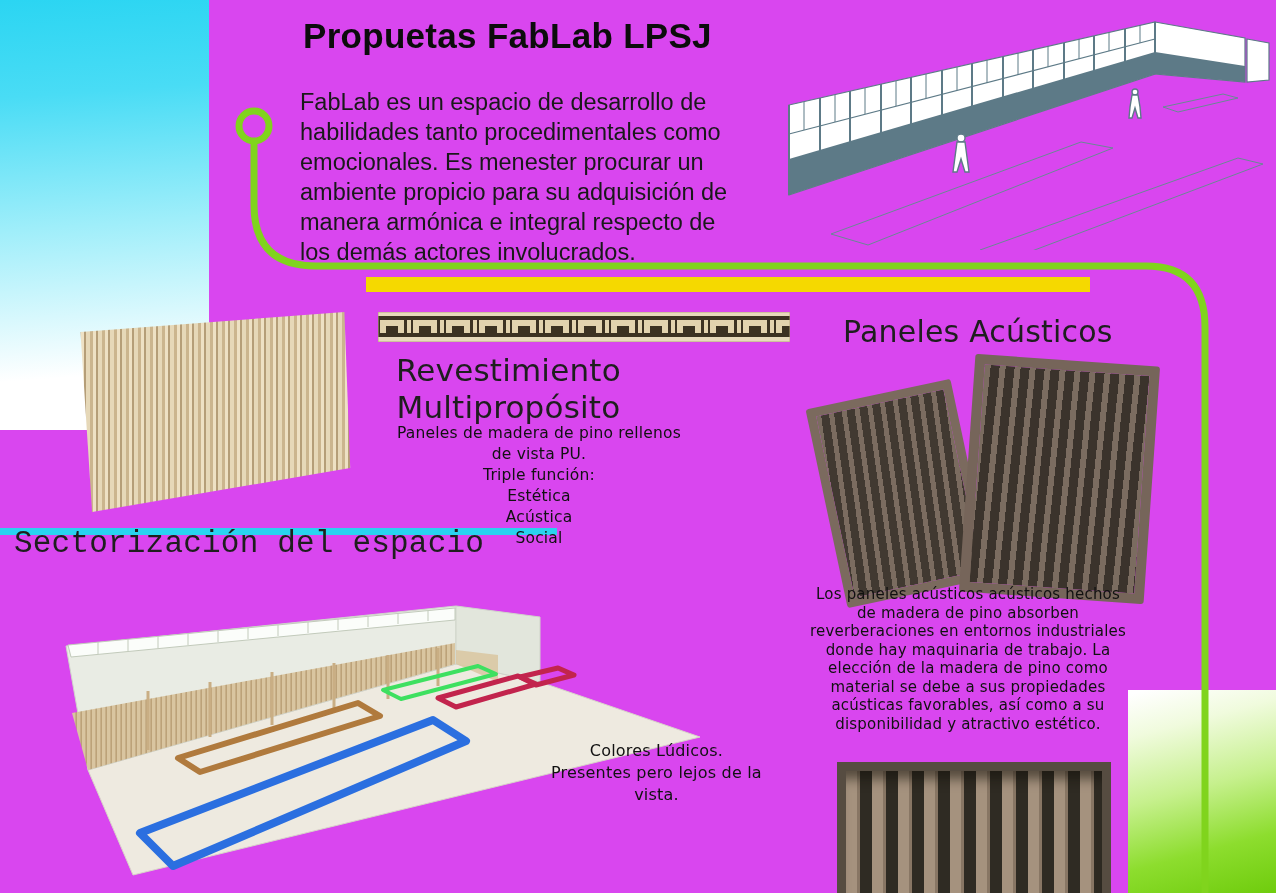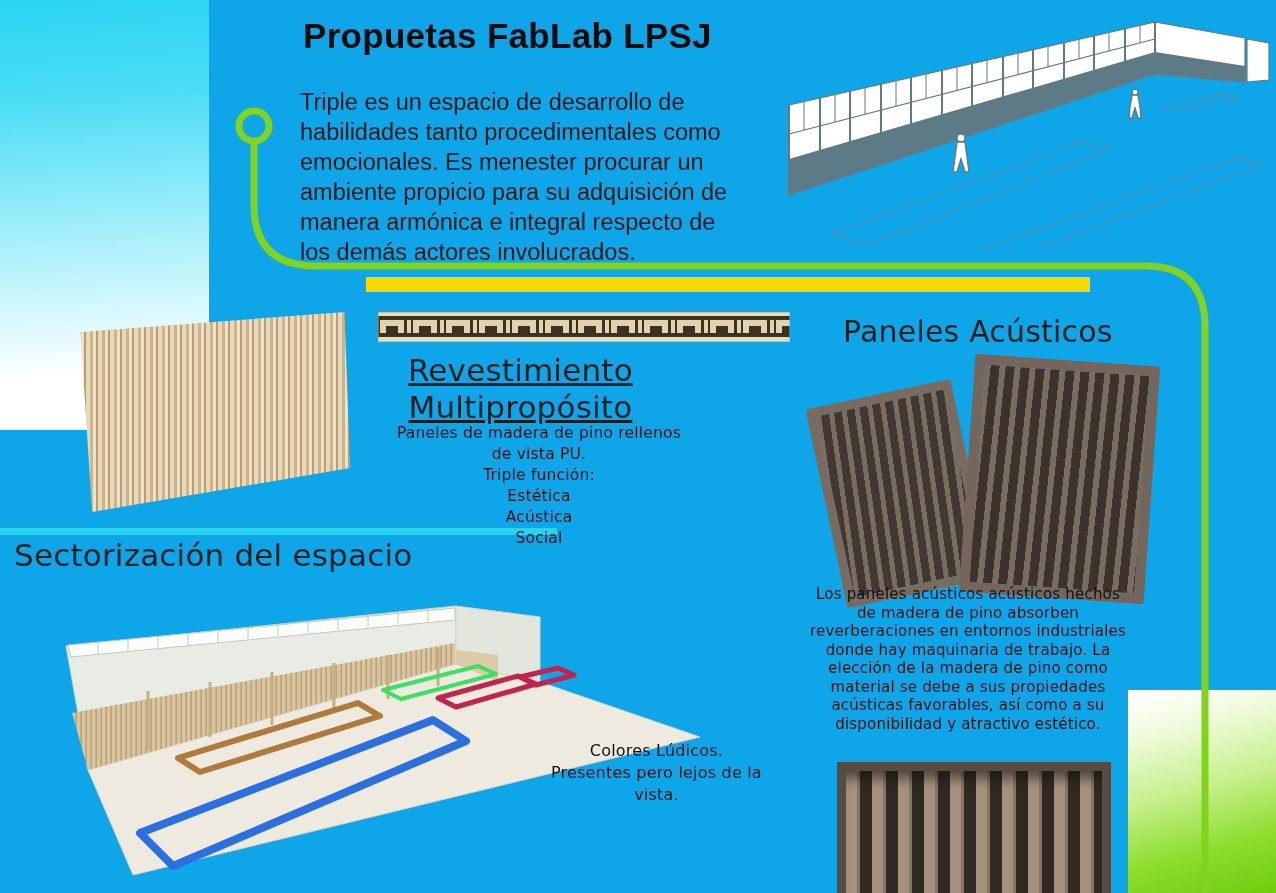--- a/index.html
+++ b/index.html
@@ -1,16 +1,16 @@
 <!DOCTYPE html>
 <html><head>
 <meta charset="utf-8">
 <style>
   html,body{margin:0;padding:0;background:#888;}
-  #canvas{position:relative;width:1276px;height:893px;background:#0ea5e9;overflow:hidden;
+  #canvas{position:relative;width:1276px;height:893px;background:#d946ef;overflow:hidden;
           font-family:"Liberation Sans",sans-serif;color:#111;}
   .abs{position:absolute;}
   .geo{font-family:"DejaVu Sans",sans-serif;font-weight:400;letter-spacing:0.2px;text-align:center;}
   .pre{white-space:pre-line;}
 
   .cyan-corner{left:0;top:0;width:209px;height:430px;
     background:linear-gradient(176deg,#2bd5f2 0%,#49dcf5 22%,#9feefa 52%,#ffffff 86%);}
   .green-corner{left:1128px;top:690px;width:148px;height:203px;
     background:linear-gradient(165deg,#ffffff 2%,#f0fbdd 20%,#c6f08d 48%,#8ddd2e 75%,#6fcc0d 100%);}
   .yellow-bar{left:366px;top:277px;width:724px;height:15px;background:#f5d900;}
@@ -21,32 +21,32 @@
   .intro{left:300px;top:87px;font-size:23.5px;line-height:30px;color:#191919;}
 
   .building{left:783px;top:12px;width:488px;height:238px;}
 
   .slat-panel{left:66px;top:312px;width:290px;height:200px;
     background:repeating-linear-gradient(90deg,#cbb58e 0 3px,#eee1c4 3px 6px,#b59e78 6px 8px,#e6d8b8 8px 12px);
     clip-path:polygon(5% 10%,96% 0%,98% 78%,9% 100%);
     filter:drop-shadow(3px 5px 5px rgba(120,110,90,.35));}
   .greek{left:378px;top:312px;width:412px;height:30px;}
 
-  .rev-heading{left:408px;top:352px;font-size:31px;line-height:37px;color:#1e1e1e;text-decoration:underline;}
+  .rev-heading{left:396px;top:352px;font-size:31px;line-height:37px;color:#1e1e1e;}
   .rev-body{left:397px;top:423px;font-size:15.5px;line-height:21px;}
 
   .pan-heading{left:843px;top:314px;font-size:30px;color:#1e1e1e;}
   .acoustic{left:815px;top:352px;width:350px;height:245px;}
   .panel-a{left:10px;top:40px;width:130px;height:185px;transform:rotate(-12deg);border:9px solid #7b6a5e;border-radius:3px;
     background:repeating-linear-gradient(94deg,#7b6c60 0 5px,#413931 5px 13px);}
   .panel-b{left:152px;top:8px;width:165px;height:218px;transform:rotate(4deg);border:10px solid #76655a;border-radius:3px;
     background:repeating-linear-gradient(92deg,#7b6c60 0 6px,#3b332c 6px 15px);}
   .pan-body{left:810px;top:585px;font-size:15px;line-height:18.5px;}
 
-  .sect-heading{left:14px;top:537px;font-size:31px;color:#1e1e1e;}
+  .sect-heading{left:14px;top:526px;font-size:31px;color:#1e1e1e;font-family:Liberation Mono, monospace;}
   .room{left:58px;top:598px;width:648px;height:292px;}
   .caption{left:551px;top:740px;font-size:16px;line-height:22px;}
 
   .closeup{left:837px;top:762px;width:256px;height:131px;border:9px solid #564c41;border-bottom:none;
     background:repeating-linear-gradient(90deg,#a5927e 0 11px,#887664 11px 14px,#2f2b23 14px 26px);
     box-shadow:inset 0 16px 12px -8px rgba(20,16,10,.55);}
 </style>
 </head>
 <body>
 
@@ -56,21 +56,21 @@
   <div class="abs green-corner"></div>
   <div class="abs yellow-bar"></div>
   <div class="abs cyan-underline"></div>
 
   <svg class="abs green-svg" viewBox="0 0 1276 893">
     <circle cx="254" cy="126" r="15" fill="none" stroke="#80d41d" stroke-width="7"></circle>
     <path d="M254 142 L254 205 Q254 266 316 266 L1146 266 Q1205 266 1205 327 L1205 893" fill="none" stroke="#80d41d" stroke-width="7"></path>
   </svg>
 
   <div class="abs title">Propuetas FabLab LPSJ</div>
-  <div class="abs intro pre">Triple es un espacio de desarrollo de
+  <div class="abs intro pre">FabLab es un espacio de desarrollo de
 habilidades tanto procedimentales como
 emocionales. Es menester procurar un
 ambiente propicio para su adquisición de
 manera armónica e integral respecto de
 los demás actores involucrados.</div>
 
   <svg class="abs building" viewBox="0 0 488 238">
     <g fill="#ffffff" stroke="#5d7a87" stroke-width="1.2">
       <polygon points="6,93 372,10 372,62 6,183"></polygon>
       <polygon points="372,10 462,26 462,70 372,62"></polygon>

